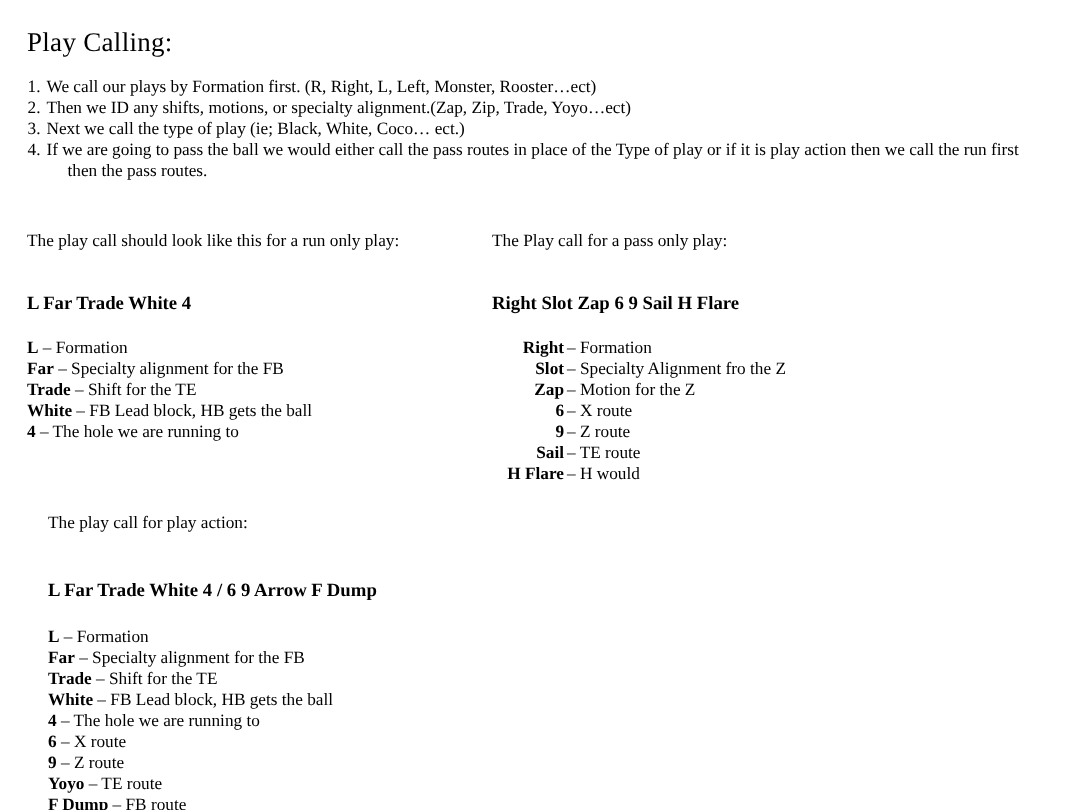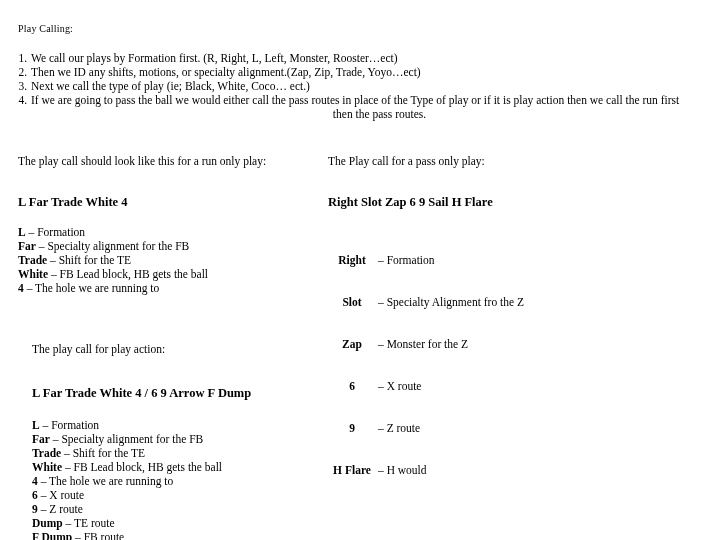--- a/index.html
+++ b/index.html
@@ -21,21 +21,21 @@
     height: 540px;
     box-sizing: border-box;
     padding: 0;
   }
 
   
   .doc-title {
     position: absolute;
     left: 18px;
     top: 20px;
-    font-size: 10px;
+    font-size: 18px;
     line-height: 17px;
     font-weight: normal;
     letter-spacing: 0.2px;
     white-space: nowrap;
     text-align: right;
   }
 
   
   .intro-list {
     position: absolute;
@@ -57,21 +57,20 @@
     padding-right: 4px;
     box-sizing: border-box;
   }
   .intro-text {
     flex: 1 1 auto;
     white-space: normal;
   }
   .intro-text .cont {
     display: block;
     padding-left: 14px;
-    text-align: center;
   }
 
   
   .columns {
     position: absolute;
     left: 0;
     top: 140px;
     width: 720px;
   }
   .col {
@@ -101,30 +100,29 @@
     line-height: 14px;
   }
   .defrow {
     white-space: nowrap;
   }
   .defterm {
     font-weight: bold;
   }
   .defdesc {
     font-weight: normal;
-    margin-top: 28px;
   }
   
   .deflist.aligned .defrow {
     display: flex;
     align-items: baseline;
   }
   .deflist.aligned .defterm {
     min-width: 48px;
-    text-align: center;
+    text-align: right;
     flex: 0 0 auto;
   }
   .deflist.aligned .defdesc {
     flex: 1 1 auto;
     padding-left: 2px;
   }
 
   
   .playaction {
     position: absolute;
@@ -203,29 +201,33 @@
         <div class="defrow">
           <span class="defterm">Right</span>
           <span class="defdesc">– Formation</span>
         </div>
         <div class="defrow">
           <span class="defterm">Slot</span>
           <span class="defdesc">– Specialty Alignment fro the Z</span>
         </div>
         <div class="defrow">
           <span class="defterm">Zap</span>
-          <span class="defdesc">– Monster for the Z</span>
+          <span class="defdesc">– Motion for the Z</span>
         </div>
         <div class="defrow">
           <span class="defterm">6</span>
           <span class="defdesc">– X route</span>
         </div>
         <div class="defrow">
           <span class="defterm">9</span>
           <span class="defdesc">– Z route</span>
+        </div>
+        <div class="defrow">
+          <span class="defterm">Sail</span>
+          <span class="defdesc">– TE route</span>
         </div>
         <div class="defrow">
           <span class="defterm">H Flare</span>
           <span class="defdesc">– H would</span>
         </div>
       </div>
     </div>
 
   </div>
 
@@ -255,21 +257,21 @@
       </div>
       <div class="defrow">
         <span class="defterm">6</span>
         <span class="defdesc">– X route</span>
       </div>
       <div class="defrow">
         <span class="defterm">9</span>
         <span class="defdesc">– Z route</span>
       </div>
       <div class="defrow">
-        <span class="defterm">Dump</span>
+        <span class="defterm">Yoyo</span>
         <span class="defdesc">– TE route</span>
       </div>
       <div class="defrow">
         <span class="defterm">F Dump</span>
         <span class="defdesc">– FB route</span>
       </div>
     </div>
   </div>
 
 </div>

